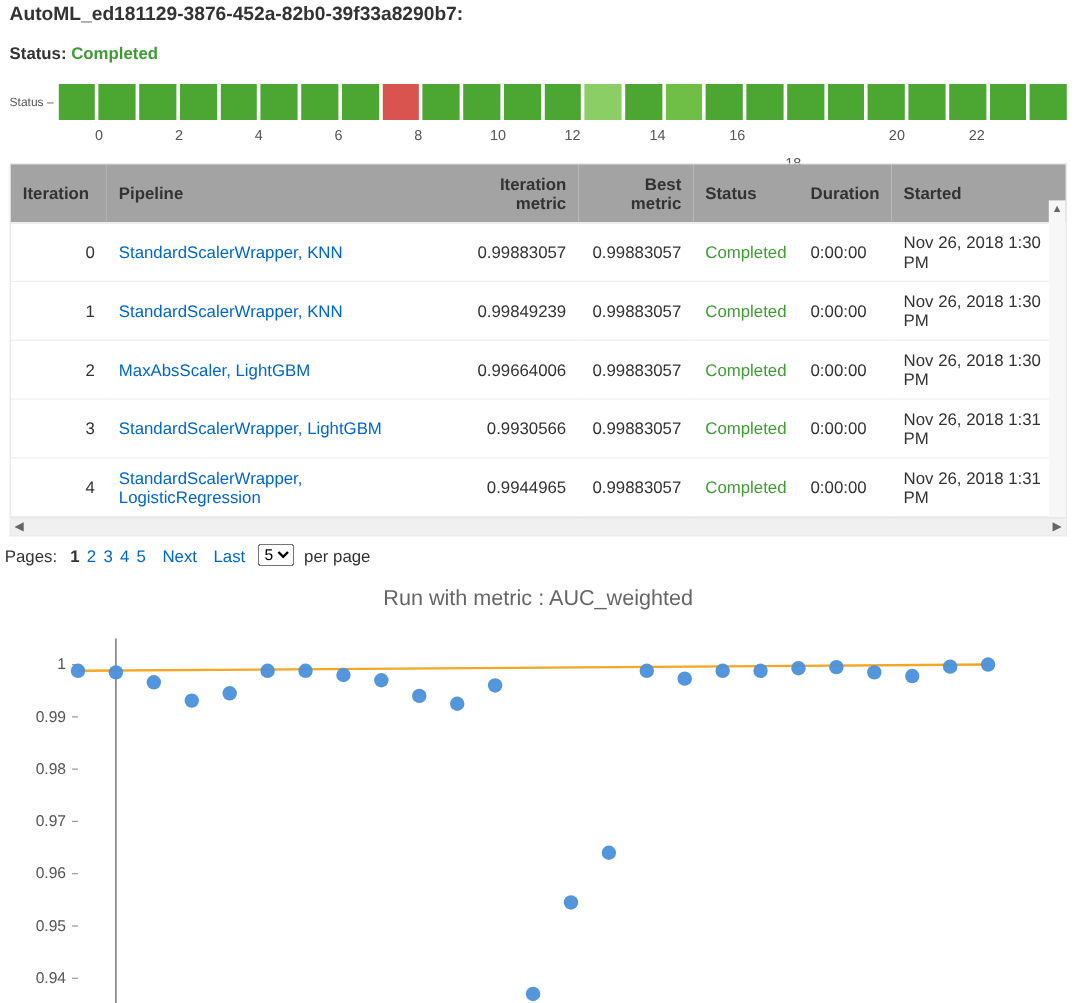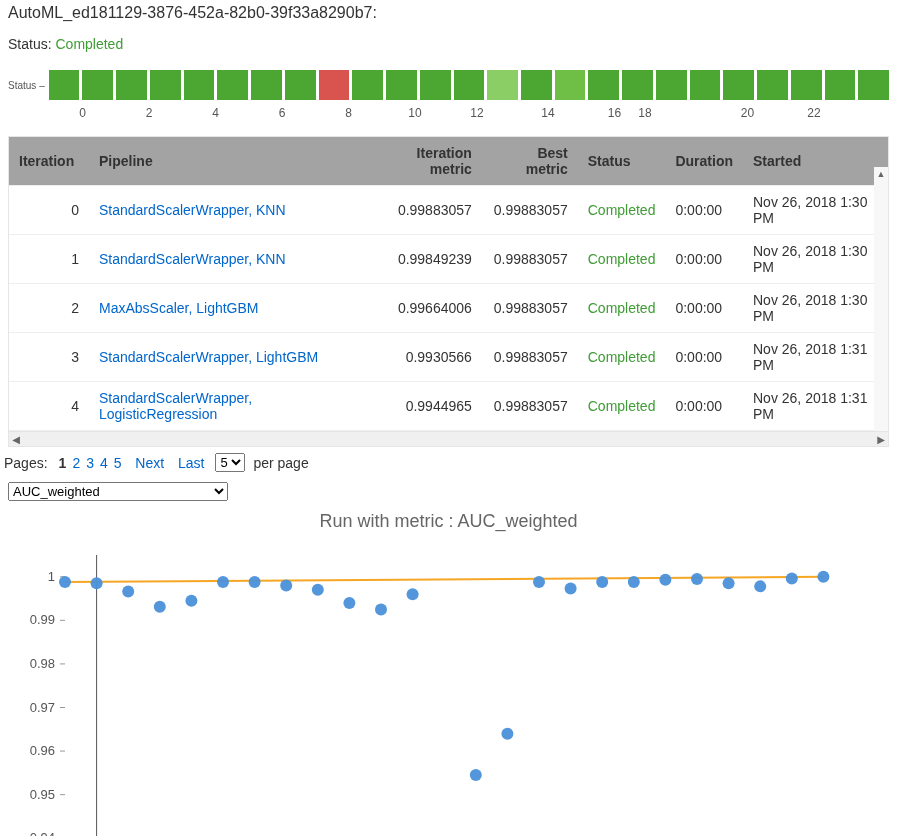--- a/index.html
+++ b/index.html
@@ -1,17 +1,17 @@
 <!DOCTYPE html>
 <html><head>
 <meta charset="utf-8">
 <style>
   html,body{margin:0;padding:0;font-family:"Segoe UI",Arial,sans-serif;font-size:14px;color:#333;background:#fff;}
   .wrap{width:897px;}
-  .header{padding:4px 8px 0 8px;}
+  .header{padding:4px 8px 0 8px;font-weight:bold;}
   .header .title{font-size:16px;}
   .header .status-line{margin-top:14px;}
   .green{color:#3f9c35;}
   .status-bar-wrap{display:flex;align-items:center;padding:18px 8px 0 8px;position:relative;}
   .status-label{font-size:10px;color:#555;margin-right:4px;}
   .status-bar{display:flex;gap:3px;flex:1;}
   .status-cell{height:30px;flex:1;}
   .status-axis{position:relative;height:18px;margin:6px 8px 0 8px;}
   .status-tick{position:absolute;transform:translateX(-50%);font-size:12px;color:#555;}
   .table-outer{margin:12px 8px 0 8px;border:1px solid #e5e5e5;}
@@ -82,21 +82,21 @@
   <div class="status-axis" id="status-axis">
       <span class="status-tick" style="left: 74.62px;">0</span>
       <span class="status-tick" style="left: 141.1px;">2</span>
       <span class="status-tick" style="left: 207.58px;">4</span>
       <span class="status-tick" style="left: 274.06px;">6</span>
       <span class="status-tick" style="left: 340.54px;">8</span>
       <span class="status-tick" style="left: 407.02px;">10</span>
       <span class="status-tick" style="left: 469px;">12</span>
       <span class="status-tick" style="left: 539.98px;">14</span>
       <span class="status-tick" style="left: 606.46px;">16</span>
-      <span class="status-tick" style="left: 637px;">18</span>
+      <span class="status-tick" style="left: 653px; margin-top: 23px;">18</span>
       <span class="status-tick" style="left: 739.42px;">20</span>
       <span class="status-tick" style="left: 805.9px;">22</span>
       <span class="status-tick" style="left: 913px;">24</span>
     </div>
 
   <div class="table-outer" style="position:relative;">
     <table>
       <thead>
         <tr>
           <th class="iter">Iteration</th>
@@ -167,25 +167,20 @@
 
   <div class="pager">
     <span>Pages:</span>
     <span class="pages" id="pager-pages"><strong>1</strong><a href="#">2</a><a href="#">3</a><a href="#">4</a><a href="#">5</a>&nbsp;&nbsp;<a href="#">Next</a>&nbsp;&nbsp;<a href="#">Last</a></span>
     <select class="small">
       <option>5</option>
     </select>
     <span>per page</span>
   </div>
 
-  <div class="metric-select">
-    <select class="small" style="width:220px">
-      <option>AUC_weighted</option>
-    </select>
-  </div>
 
   <div class="chart-wrap">
     <div class="chart-title">Run with metric : AUC_weighted</div>
     <svg class="chart" id="chart" width="860" height="340">
         <line x1="50" x2="55" y1="288.2142857142861" y2="288.2142857142861" stroke="#999"></line>
         <text x="45" y="292.2142857142861" text-anchor="end" font-size="13" fill="#555">0.94</text>
         <line x1="50" x2="55" y1="244.64285714285742" y2="244.64285714285742" stroke="#999"></line>
         <text x="45" y="248.64285714285742" text-anchor="end" font-size="13" fill="#555">0.95</text>
         <line x1="50" x2="55" y1="201.07142857142873" y2="201.07142857142873" stroke="#999"></line>
         <text x="45" y="205.07142857142873" text-anchor="end" font-size="13" fill="#555">0.96</text>

